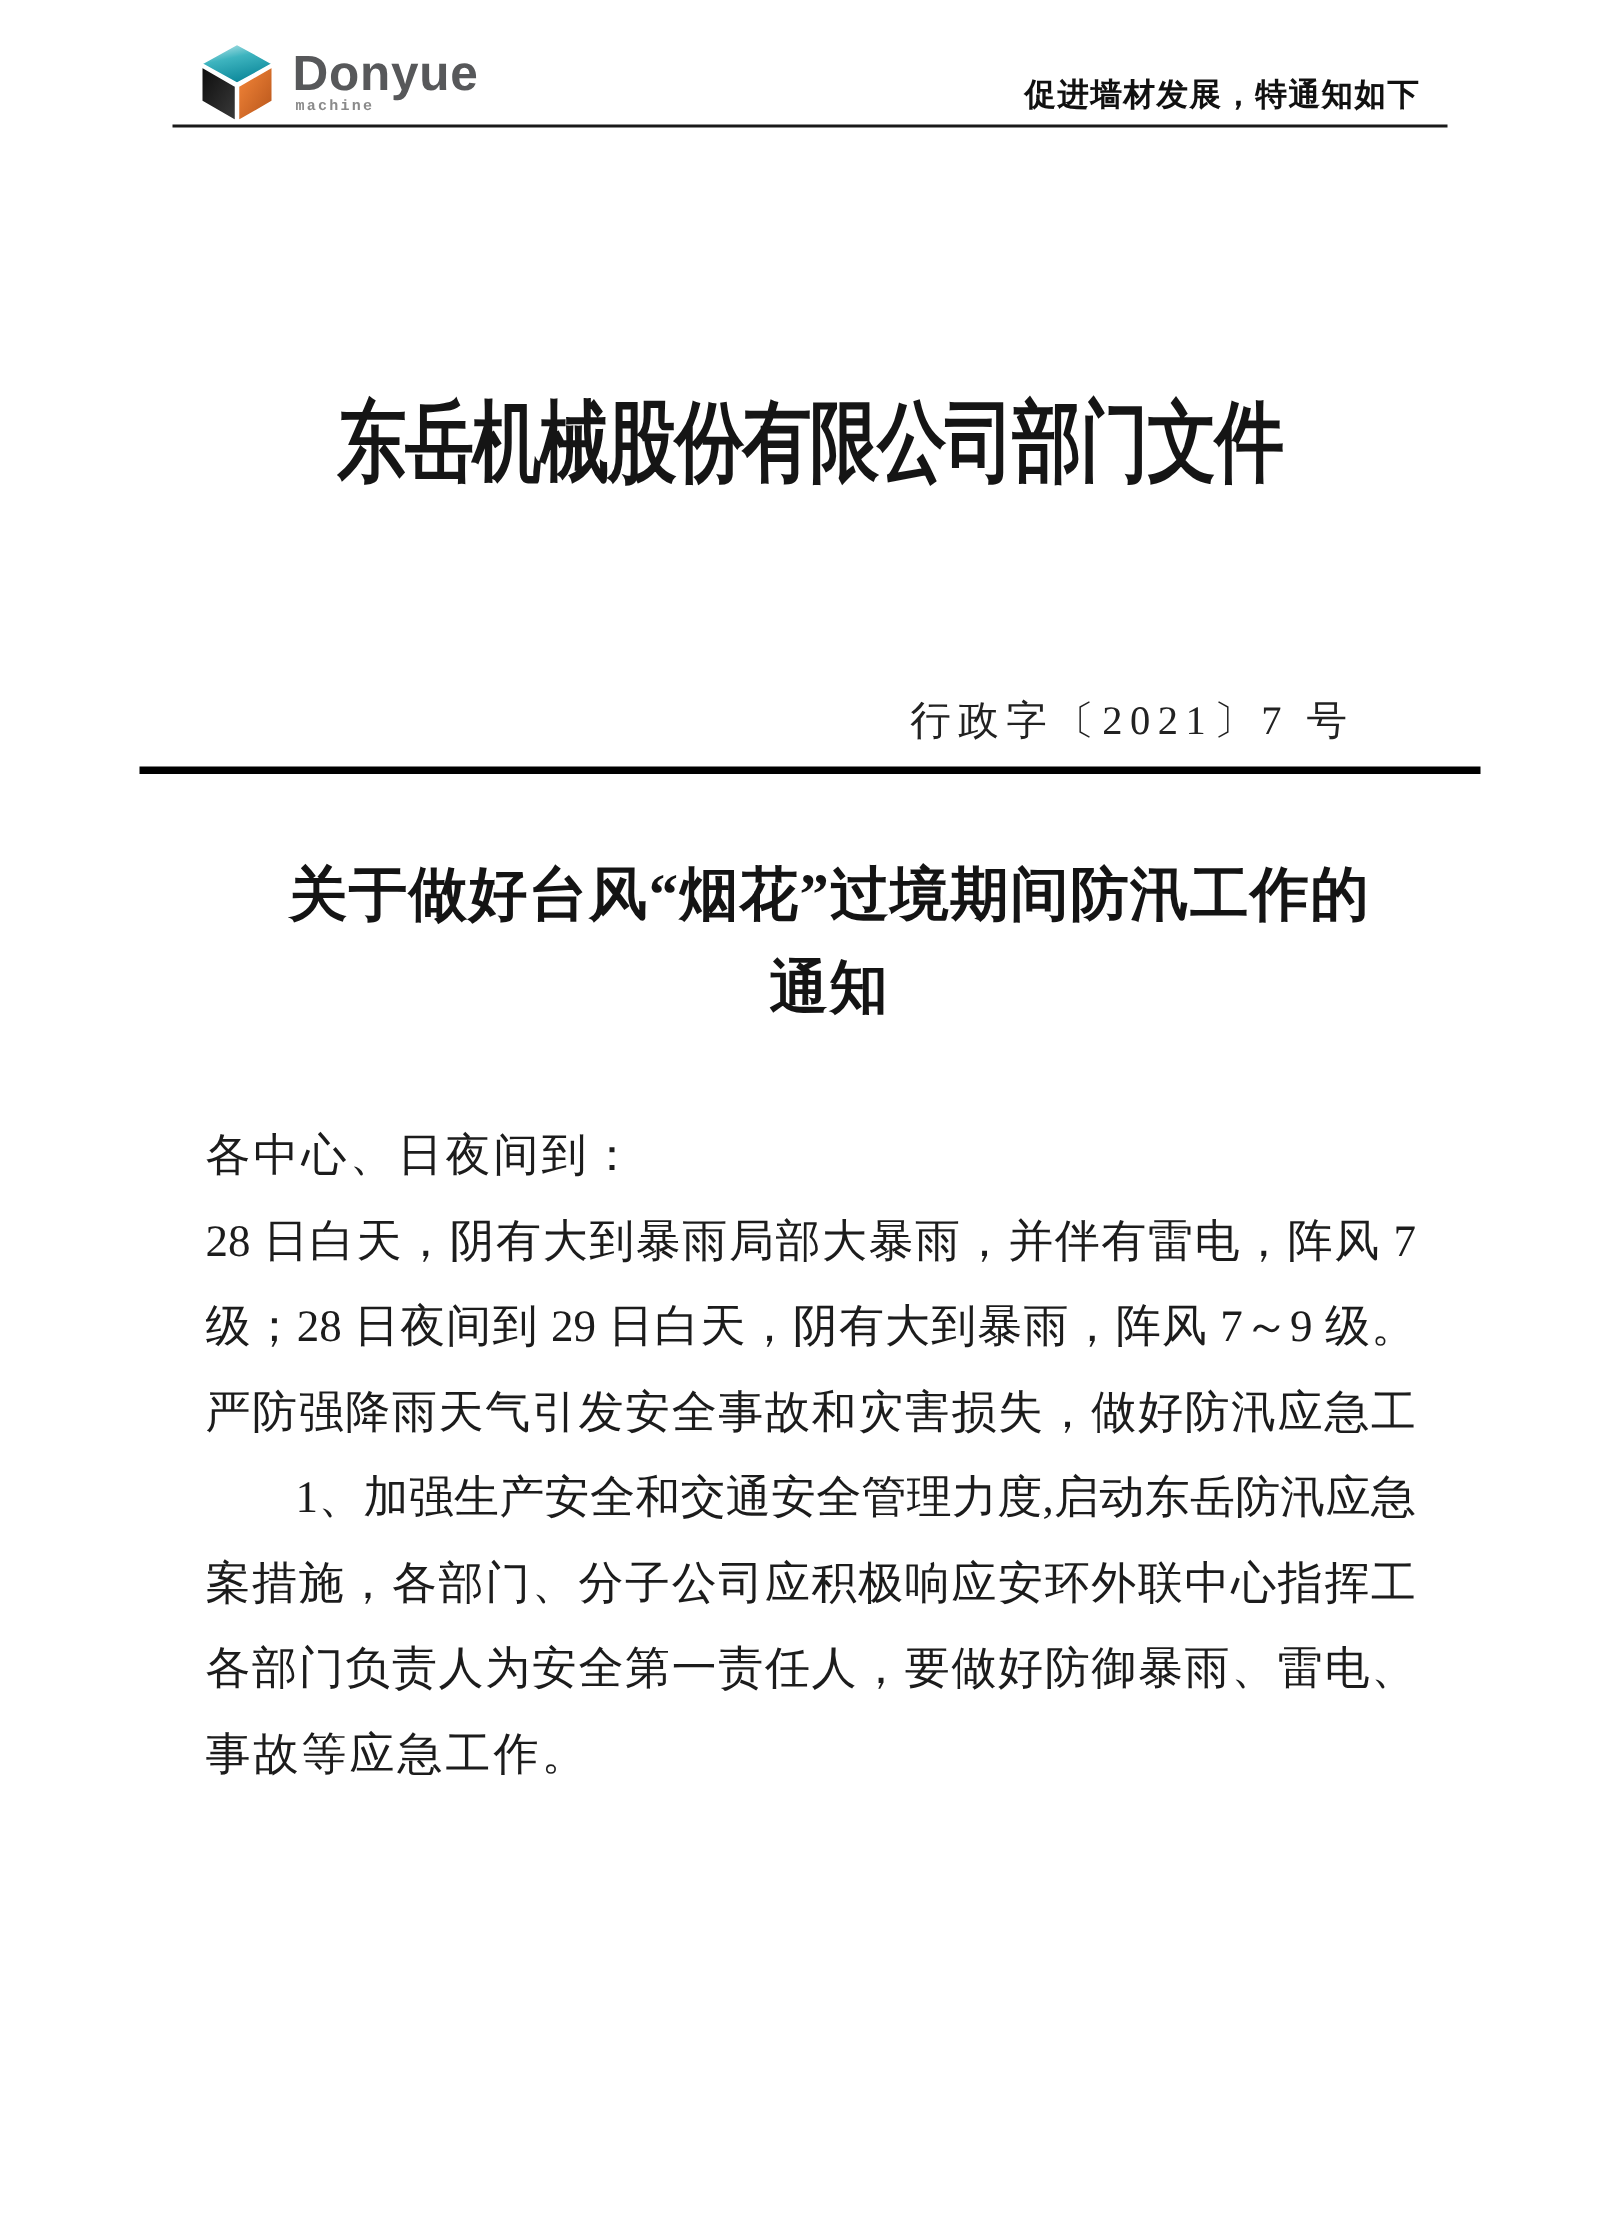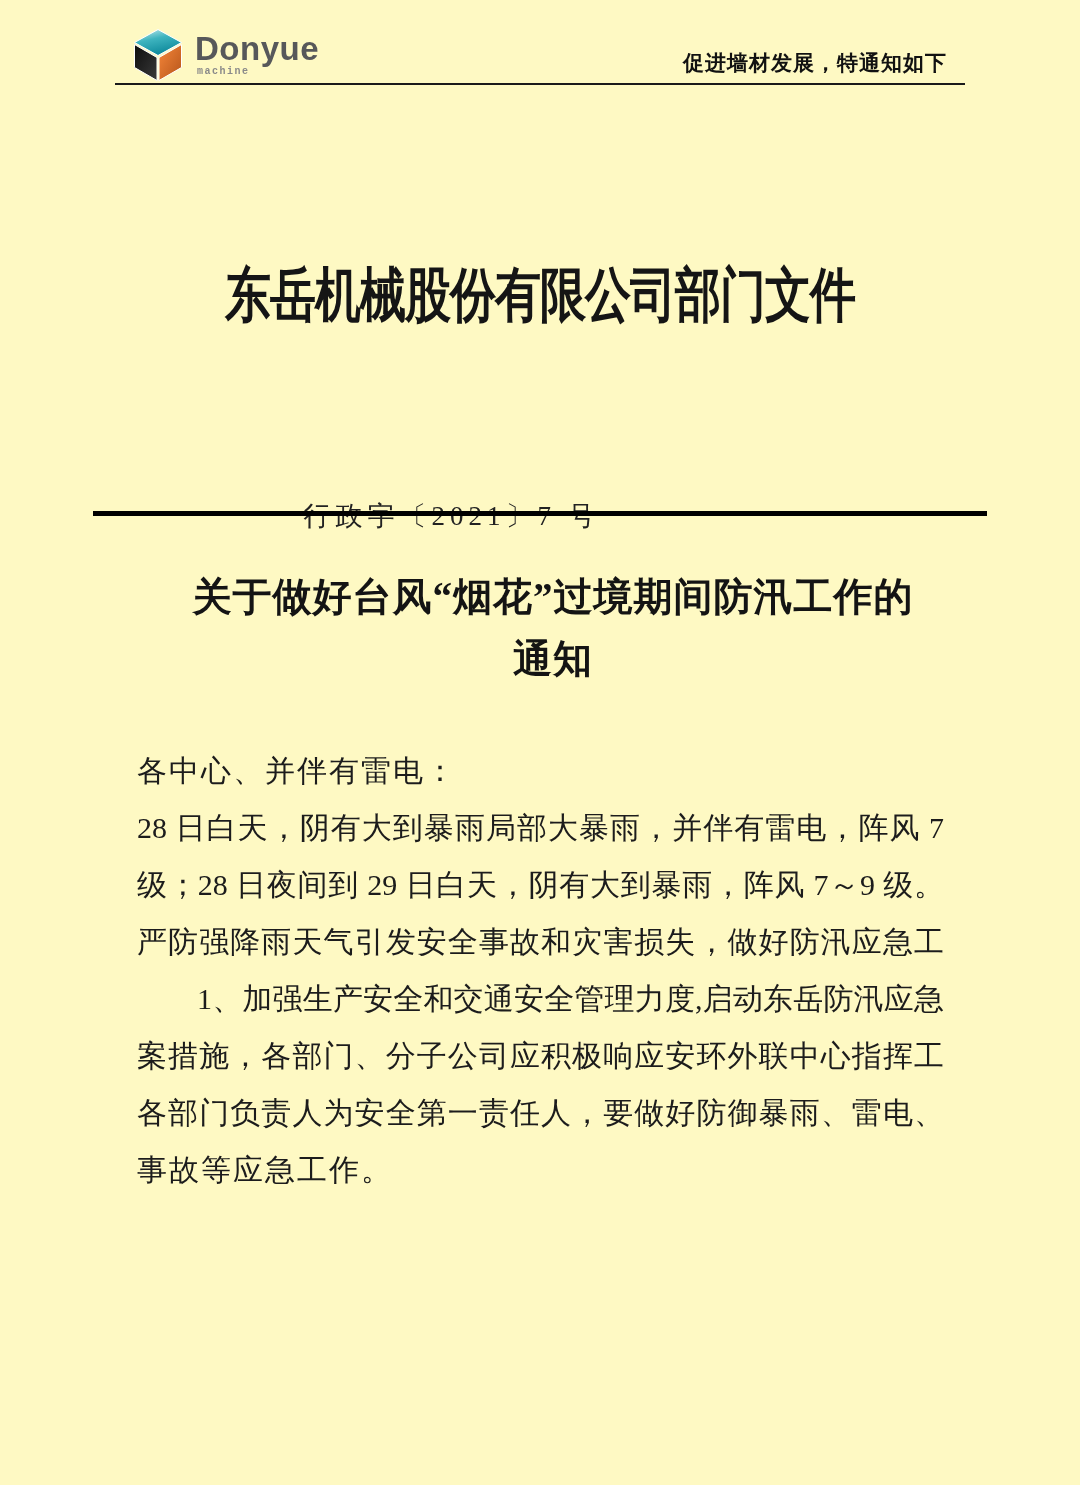--- a/index.html
+++ b/index.html
@@ -1,20 +1,20 @@
 <!DOCTYPE html>
 <html><head>
 <meta charset="utf-8">
 <style>
   html,body{margin:0;padding:0;background:#e9e9e9;}
   .page{
     position:relative;
     width:1080px;height:1485px;
     margin:0 auto;
-    background:#fef9c3;
+    background:#ffffff;
     overflow:hidden;
     font-family:"Liberation Serif","DejaVu Serif",serif;
     color:#1c1c1c;
   }
 
   
   .header{
     position:absolute;top:26px;left:115px;width:850px;height:57px;
     border-bottom:2px solid #1a1a1a;
     display:flex;justify-content:space-between;align-items:center;
@@ -42,24 +42,23 @@
   .org-title{
     position:absolute;top:266px;left:0;width:1080px;
     text-align:center;
     font-size:46px;font-weight:700;letter-spacing:-1px;
     line-height:1;white-space:nowrap;
     transform:scaleY(1.28);transform-origin:50% 0;
     color:#151515;
   }
   .doc-number{
     position:absolute;top:462px;left:0;width:903px;
-    text-align:center;
+    text-align:right;
     font-size:27px;letter-spacing:5px;color:#222;
     white-space:nowrap;
-    margin-top:36px;
   }
   .thick-rule{
     position:absolute;top:511px;left:93px;width:894px;height:5px;
     background:#000;
   }
 
   
   .notice-title{
     position:absolute;top:566px;left:13px;width:1080px;
     text-align:center;font-weight:700;color:#141414;
@@ -123,21 +122,21 @@
   <div class="doc-number">行政字〔2021〕7 号</div>
 
   <div class="thick-rule"></div>
 
   <div class="notice-title">
     <div>关于做好台风“烟花”过境期间防汛工作的</div>
     <div>通知</div>
   </div>
 
   <div class="body">
-    <div class="line">各中心、并伴有雷电：</div>
+    <div class="line">各中心、日夜间到：</div>
     <div class="line jfy">28 日白天，阴有大到暴雨局部大暴雨，并伴有雷电，阵风 7～8</div>
     <div class="line jfy">级；28 日夜间到 29 日白天，阴有大到暴雨，阵风 7～9 级。为</div>
     <div class="line jfy">严防强降雨天气引发安全事故和灾害损失，做好防汛应急工作，</div>
     <div class="line jfy ind">1、加强生产安全和交通安全管理力度,启动东岳防汛应急预</div>
     <div class="line jfy">案措施，各部门、分子公司应积极响应安环外联中心指挥工作。</div>
     <div class="line jfy">各部门负责人为安全第一责任人，要做好防御暴雨、雷电、交通</div>
     <div class="line">事故等应急工作。</div>
   </div>
 
 </div>

